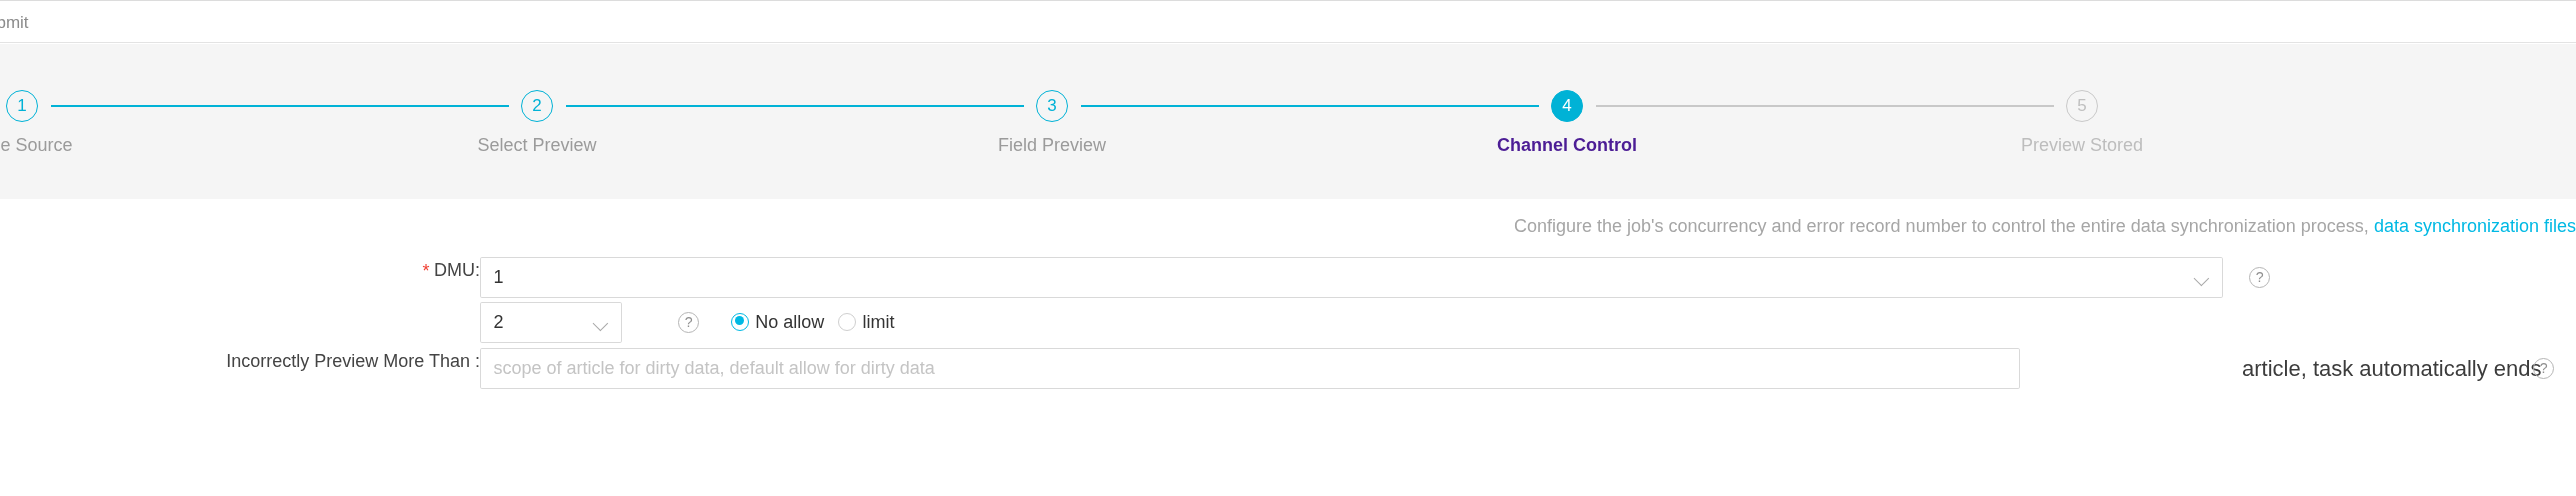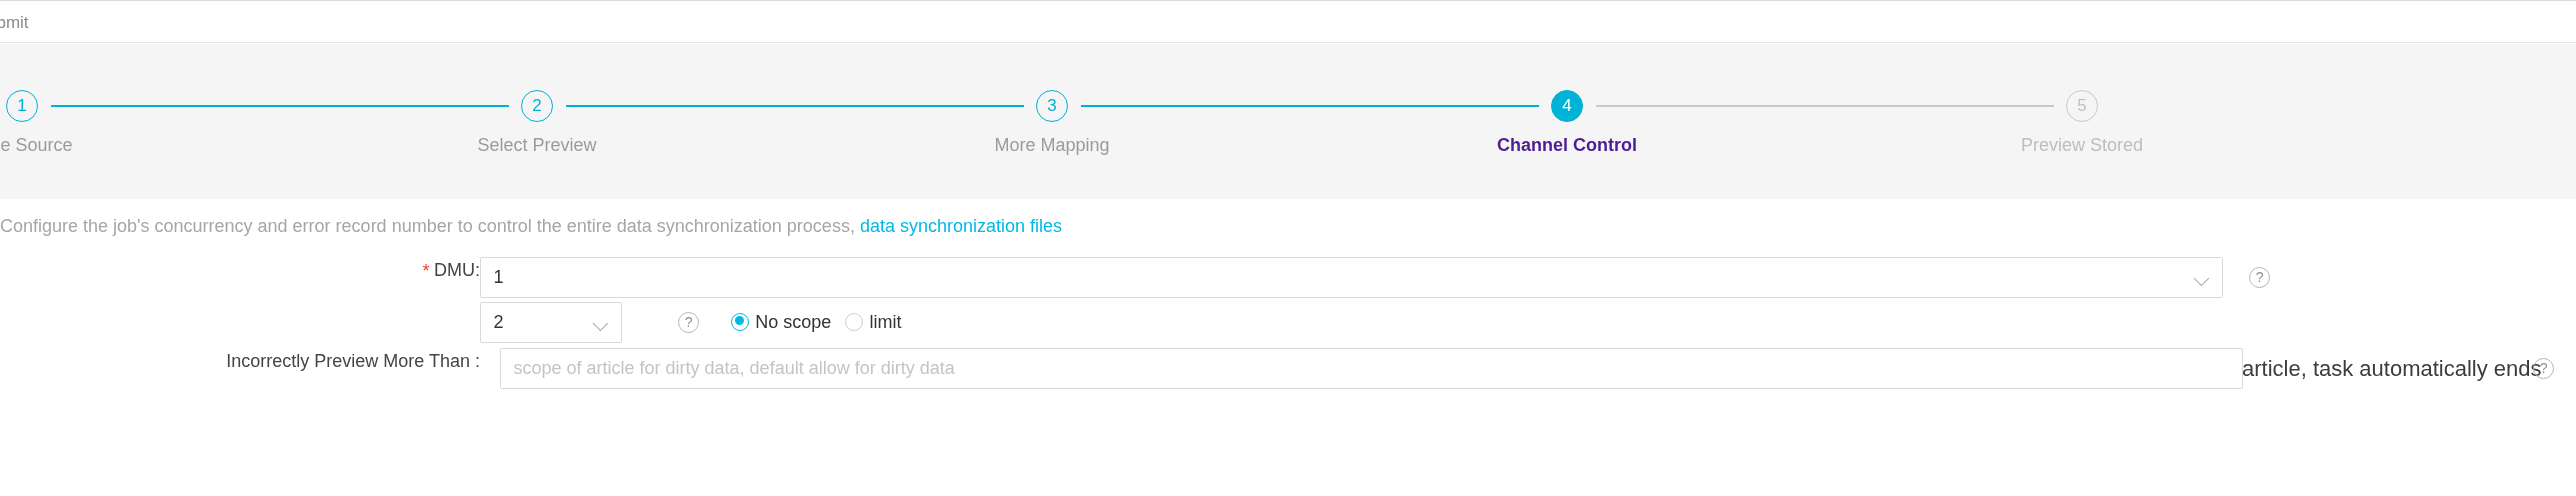--- a/index.html
+++ b/index.html
@@ -122,21 +122,21 @@
     position: absolute;
     left: 0; top: 200px;
     width: 2576px;
     height: 296px;
     background: #ffffff;
   }
   .hint {
     position: absolute;
     left: 0; top: 16px;
     width: 2576px;
-    text-align: left;
+    text-align: right;
     font-size: 18px;
     color: #a6a6a6;
     white-space: nowrap;
   }
   .hint .link {
     color: #00b9e4;
     text-decoration: none;
     cursor: pointer;
   }
 
@@ -294,21 +294,21 @@
       <div class="step" style="left: 22px;">
         <div class="bubble">1</div>
         <div class="label">oose Source</div>
       </div>
       <div class="step" style="left: 537px;">
         <div class="bubble">2</div>
         <div class="label">Select Preview</div>
       </div>
       <div class="step" style="left: 1052px;">
         <div class="bubble">3</div>
-        <div class="label">More Mapping</div>
+        <div class="label">Field Preview</div>
       </div>
       <div class="step active" style="left: 1567px;">
         <div class="bubble">4</div>
         <div class="label">Channel Control</div>
       </div>
       <div class="step todo" style="left: 2082px;">
         <div class="bubble">5</div>
         <div class="label">Preview Stored</div>
       </div>
     </div>
@@ -330,28 +330,28 @@
     </div>
     <div class="help" style="left:2249px; top:9.8px;">?</div>
   </div>
 
   <div class="row concurrent">
     <div class="select-box" style="left:480px; width:142px;">
       <span>2</span>
       <span class="chev"></span>
     </div>
     <div class="help" style="left:678px; top:9.8px;">?</div>
-    <div class="radio-group" style="left:731px;" id="limit-radios"><span class="radio-item checked"><span class="radio-dot"></span><span>No scope</span></span><span class="radio-item"><span class="radio-dot"></span><span>limit</span></span></div>
+    <div class="radio-group" style="left:731px;" id="limit-radios"><span class="radio-item checked"><span class="radio-dot"></span><span>No allow</span></span><span class="radio-item"><span class="radio-dot"></span><span>limit</span></span></div>
   </div>
 
   <div class="row dirty">
     <div class="field-label">
       <span>Incorrectly Preview More Than :</span>
     </div>
-    <div class="input-box placeholder" style="left:480px; width:1743px;margin-left:20px;">
+    <div class="input-box placeholder" style="left:480px; width:1540px;">
       <span>scope of article for dirty data, default allow for dirty data</span>
     </div>
     <div class="suffix-text" style="left:2242px;">article, task automatically ends</div>
     <div class="help" style="left:2533px; top:9.8px;">?</div>
   </div>
 
 </div>
 
 
 </body></html>

